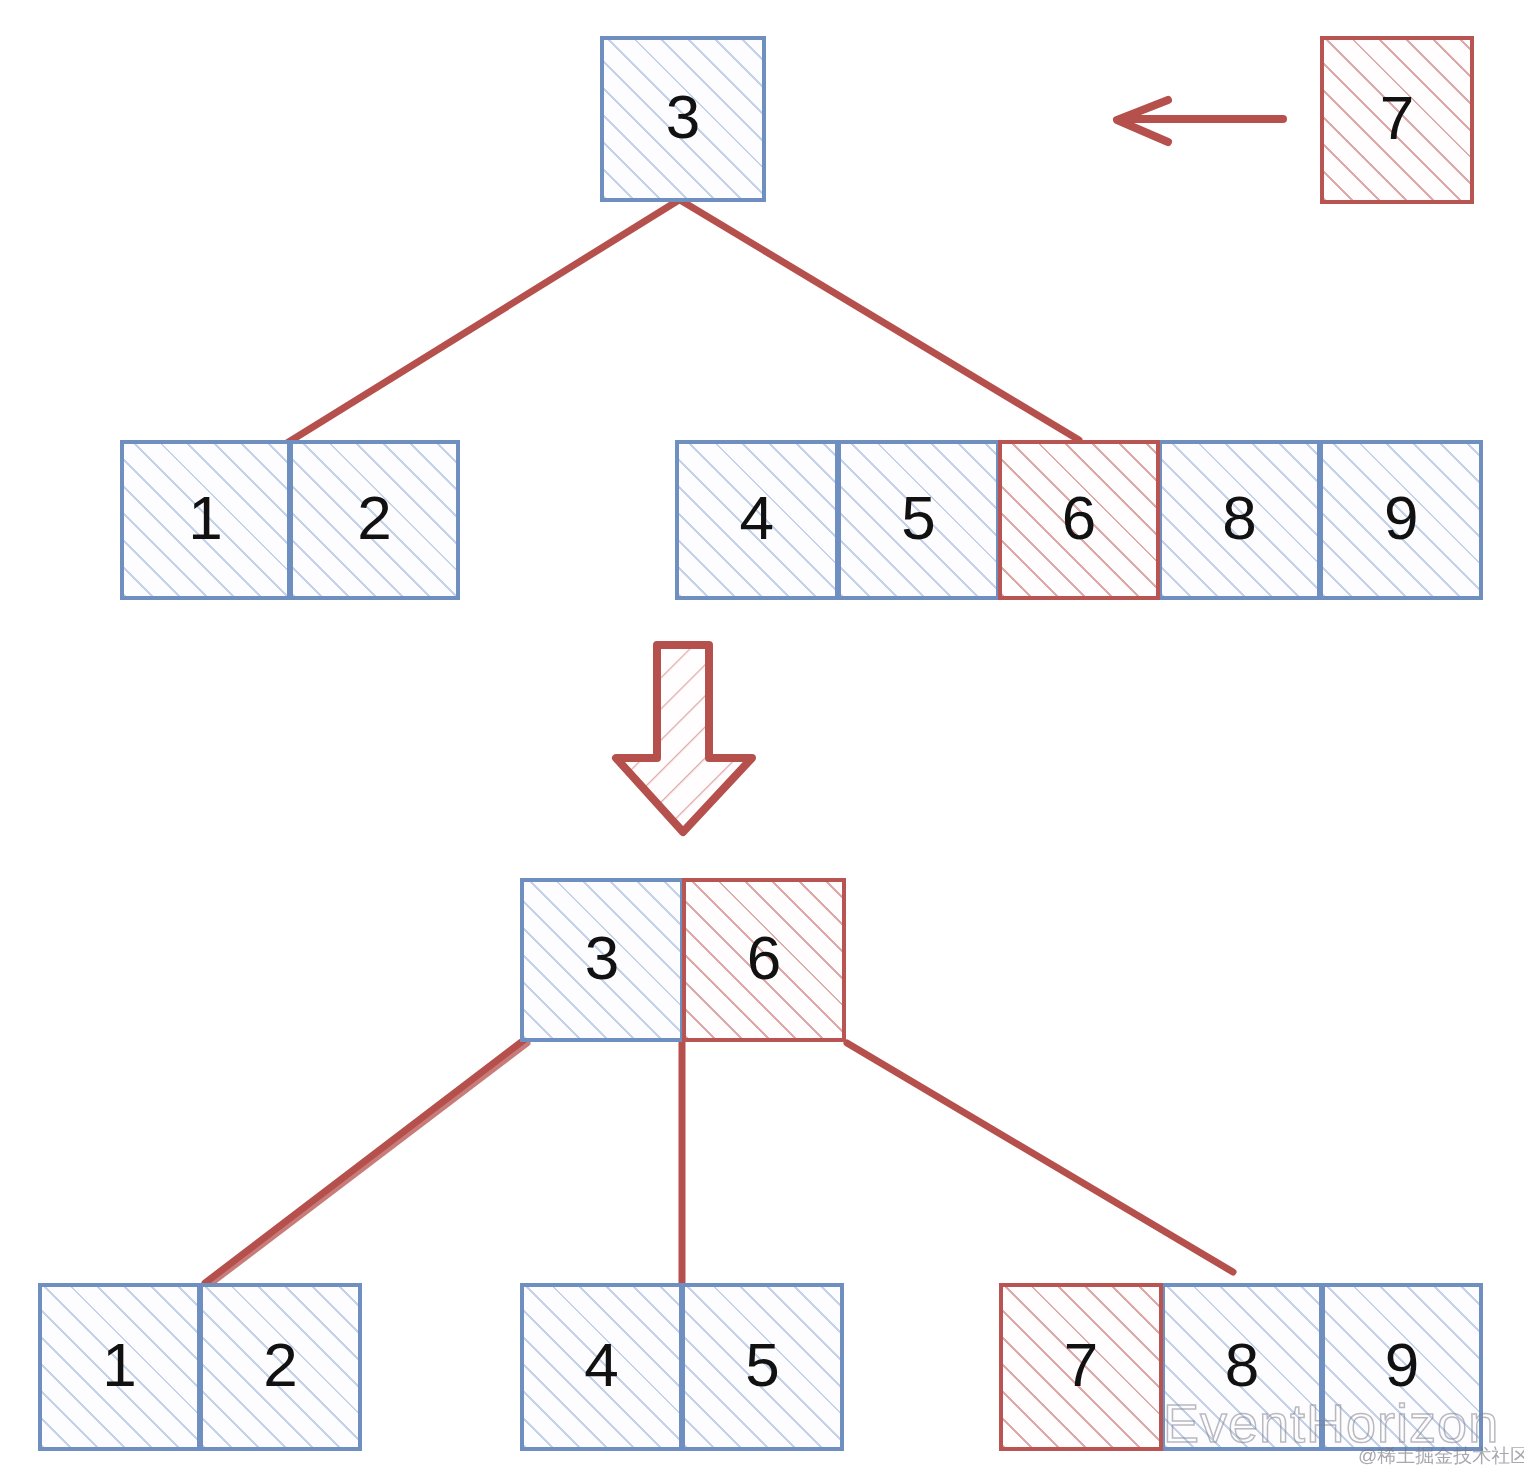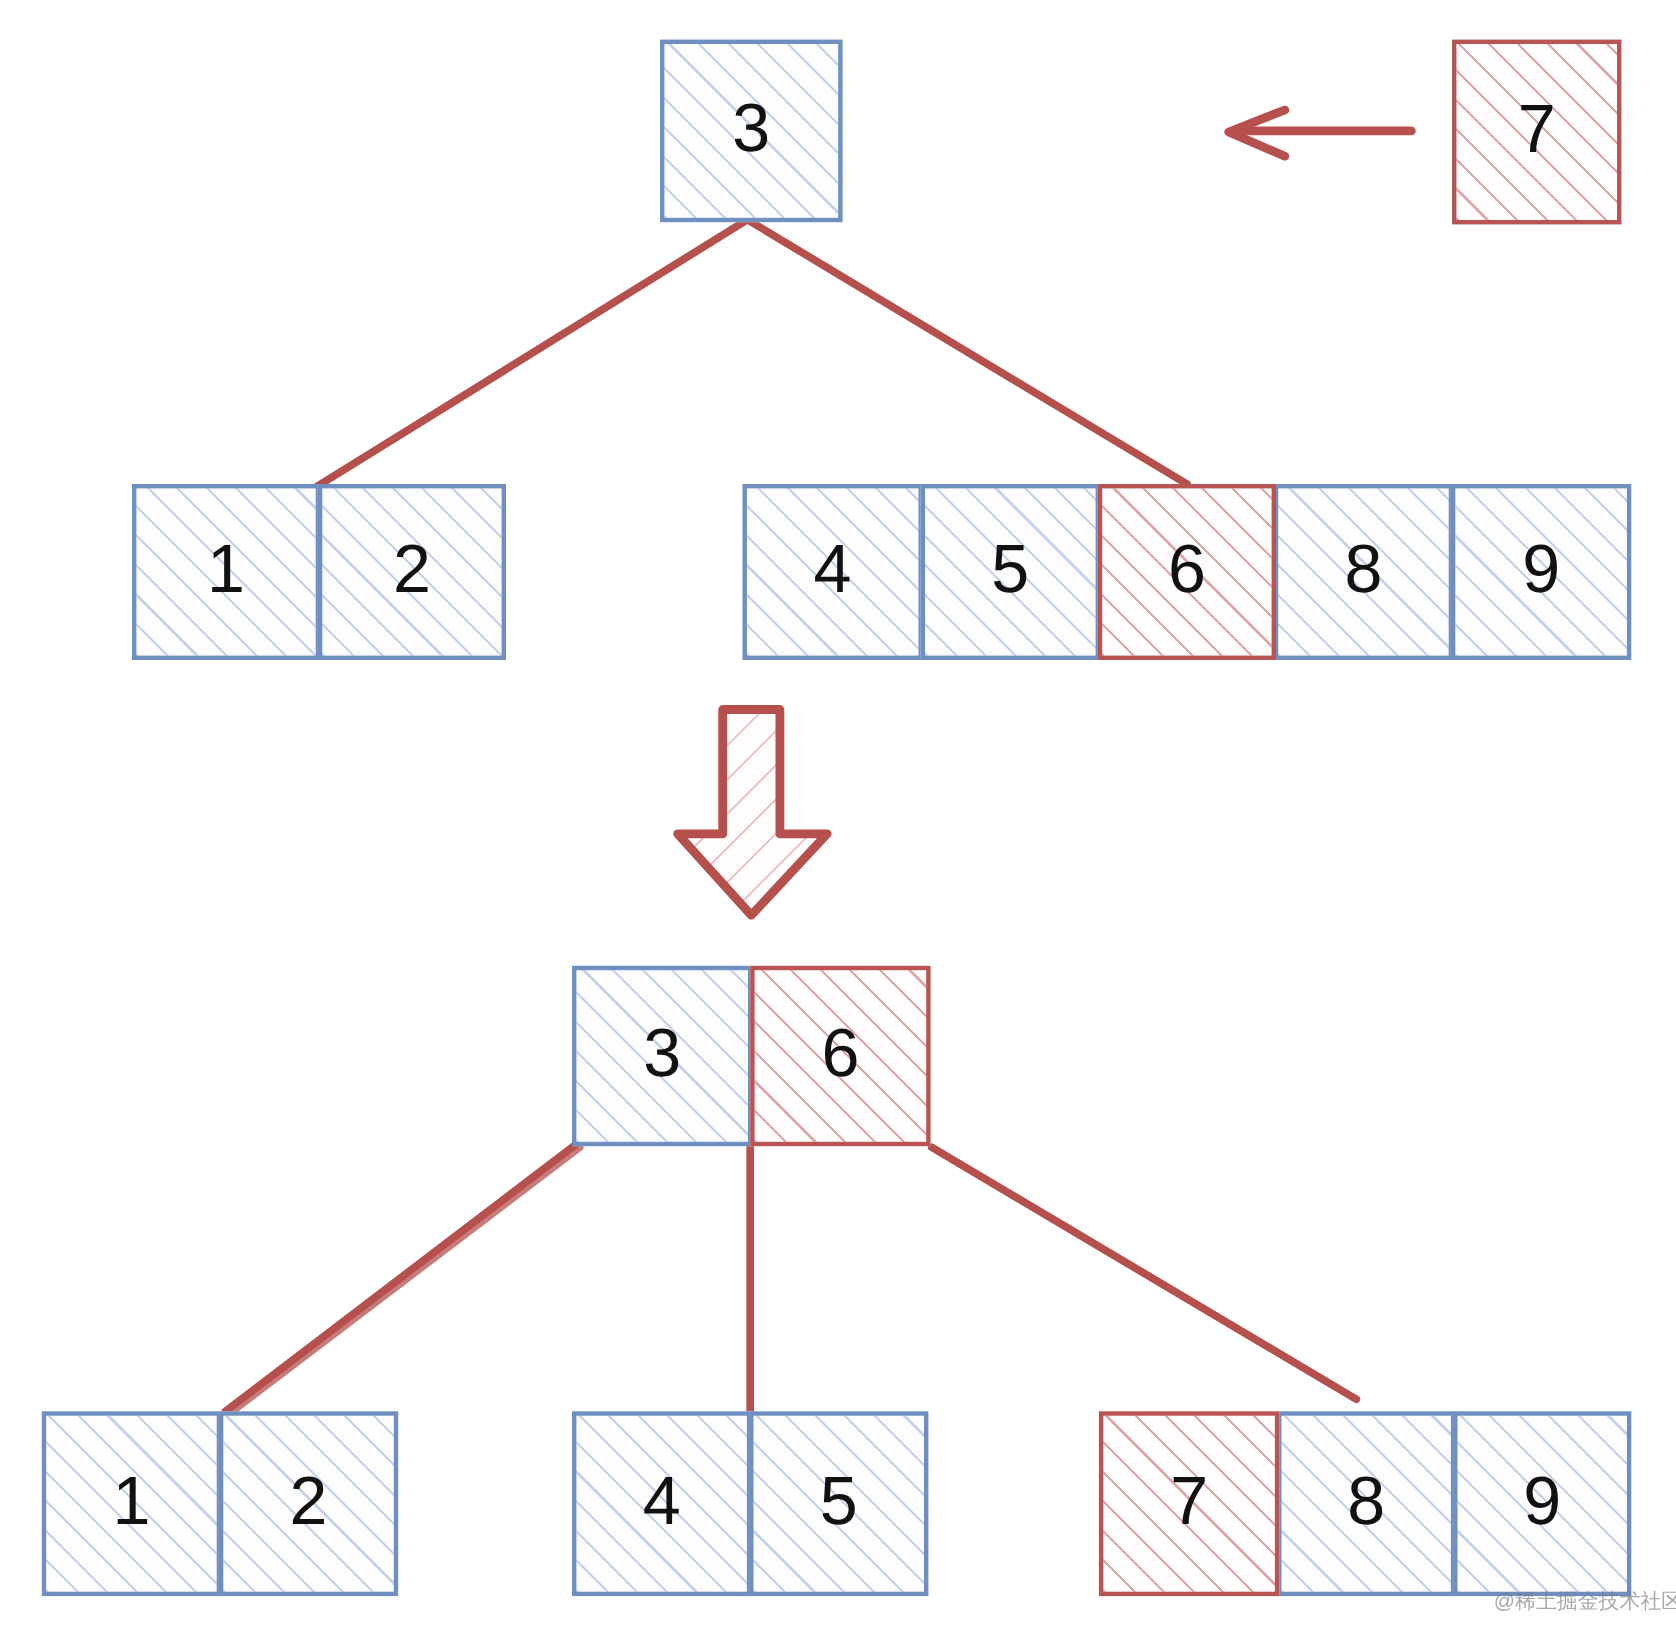--- a/index.html
+++ b/index.html
@@ -234,15 +234,16 @@
       <span class="glyph">7</span>
     </div>
     <div class="cell blue" style="width:162px;">
       <span class="glyph">8</span>
     </div>
     <div class="cell blue" style="width:162px;">
       <span class="glyph">9</span>
     </div>
   </div>
 
+  <div class="wm-main">EventHorizon</div>
   <div class="wm-sub">@稀土掘金技术社区</div>
 
 </div>
 
 </body></html>

